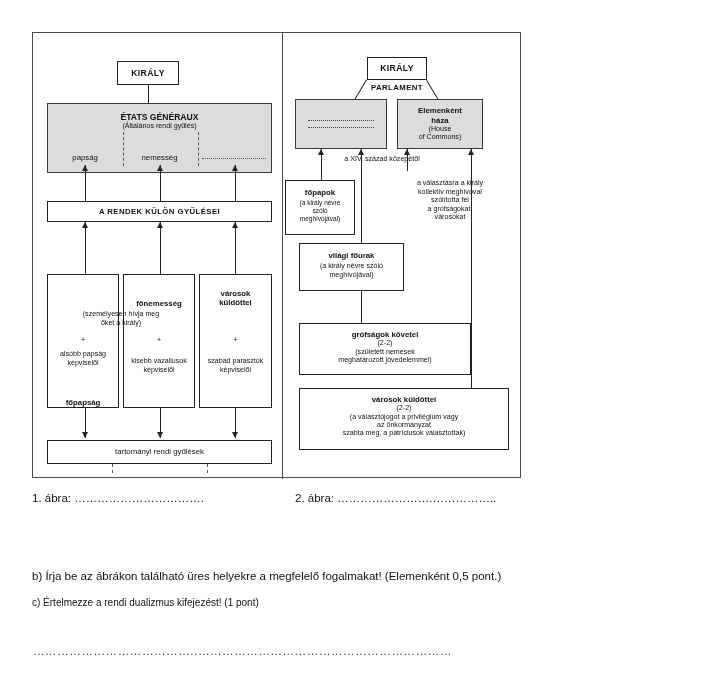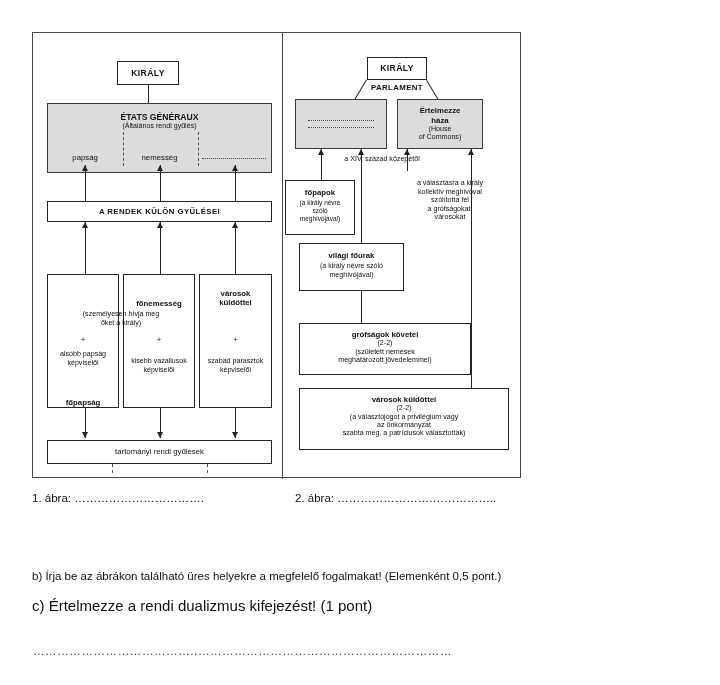--- a/index.html
+++ b/index.html
@@ -70,21 +70,21 @@
     vertical-align:middle;
   }
 
   
   #captions{position:absolute;left:32px;top:492px;width:660px;font-size:11.5px;}
   .caption{position:absolute;white-space:nowrap;}
   #cap1{left:0;top:0;}
   #cap2{left:263px;top:0;}
 
   #q-b{position:absolute;left:32px;top:570px;font-size:11.5px;white-space:nowrap;}
-  #q-c{position:absolute;left:32px;top:597px;font-size:15px;white-space:nowrap;}
+  #q-c{position:absolute;left:32px;top:597px;font-size:10px;white-space:nowrap;}
   #answer-rule{
     position:absolute;left:33px;top:645px;width:484px;height:12px;
     font-size:11.5px;letter-spacing:.6px;color:#333;overflow:hidden;white-space:nowrap;
   }
 </style>
 </head>
 <body>
 
 <div id="figure-frame">
 
@@ -177,21 +177,21 @@
 
     <div class="diag" style="left:84px;top:47px;width:34px;transform:rotate(121deg);"></div>
     <div class="diag" style="left:144px;top:47px;width:34px;transform:rotate(59deg);"></div>
 
     <div class="box grey" style="left:12px;top:66px;width:92px;height:50px;justify-content:center;">
       <div class="blankline" style="width:66px;"></div>
       <div class="blankline" style="width:66px;"></div>
     </div>
 
     <div class="box grey" style="left:114px;top:66px;width:86px;height:50px;justify-content:center;">
-      <div class="s9 t-bold" style="white-space:pre-line;">Értelmezze
+      <div class="s9 t-bold" style="white-space:pre-line;">Elemenként
 háza</div>
       <div class="s8" style="white-space:pre-line;">(House
 of Commons)</div>
     </div>
 
     <div class="vline" style="left:38px;top:116px;height:22px;"></div>
     <div class="arrow-up" style="left:34.5px;top:116px;"></div>
     <div class="vline" style="left:78px;top:116px;height:22px;"></div>
     <div class="arrow-up" style="left:74.5px;top:116px;"></div>
     <div class="vline" style="left:124px;top:116px;height:22px;"></div>

